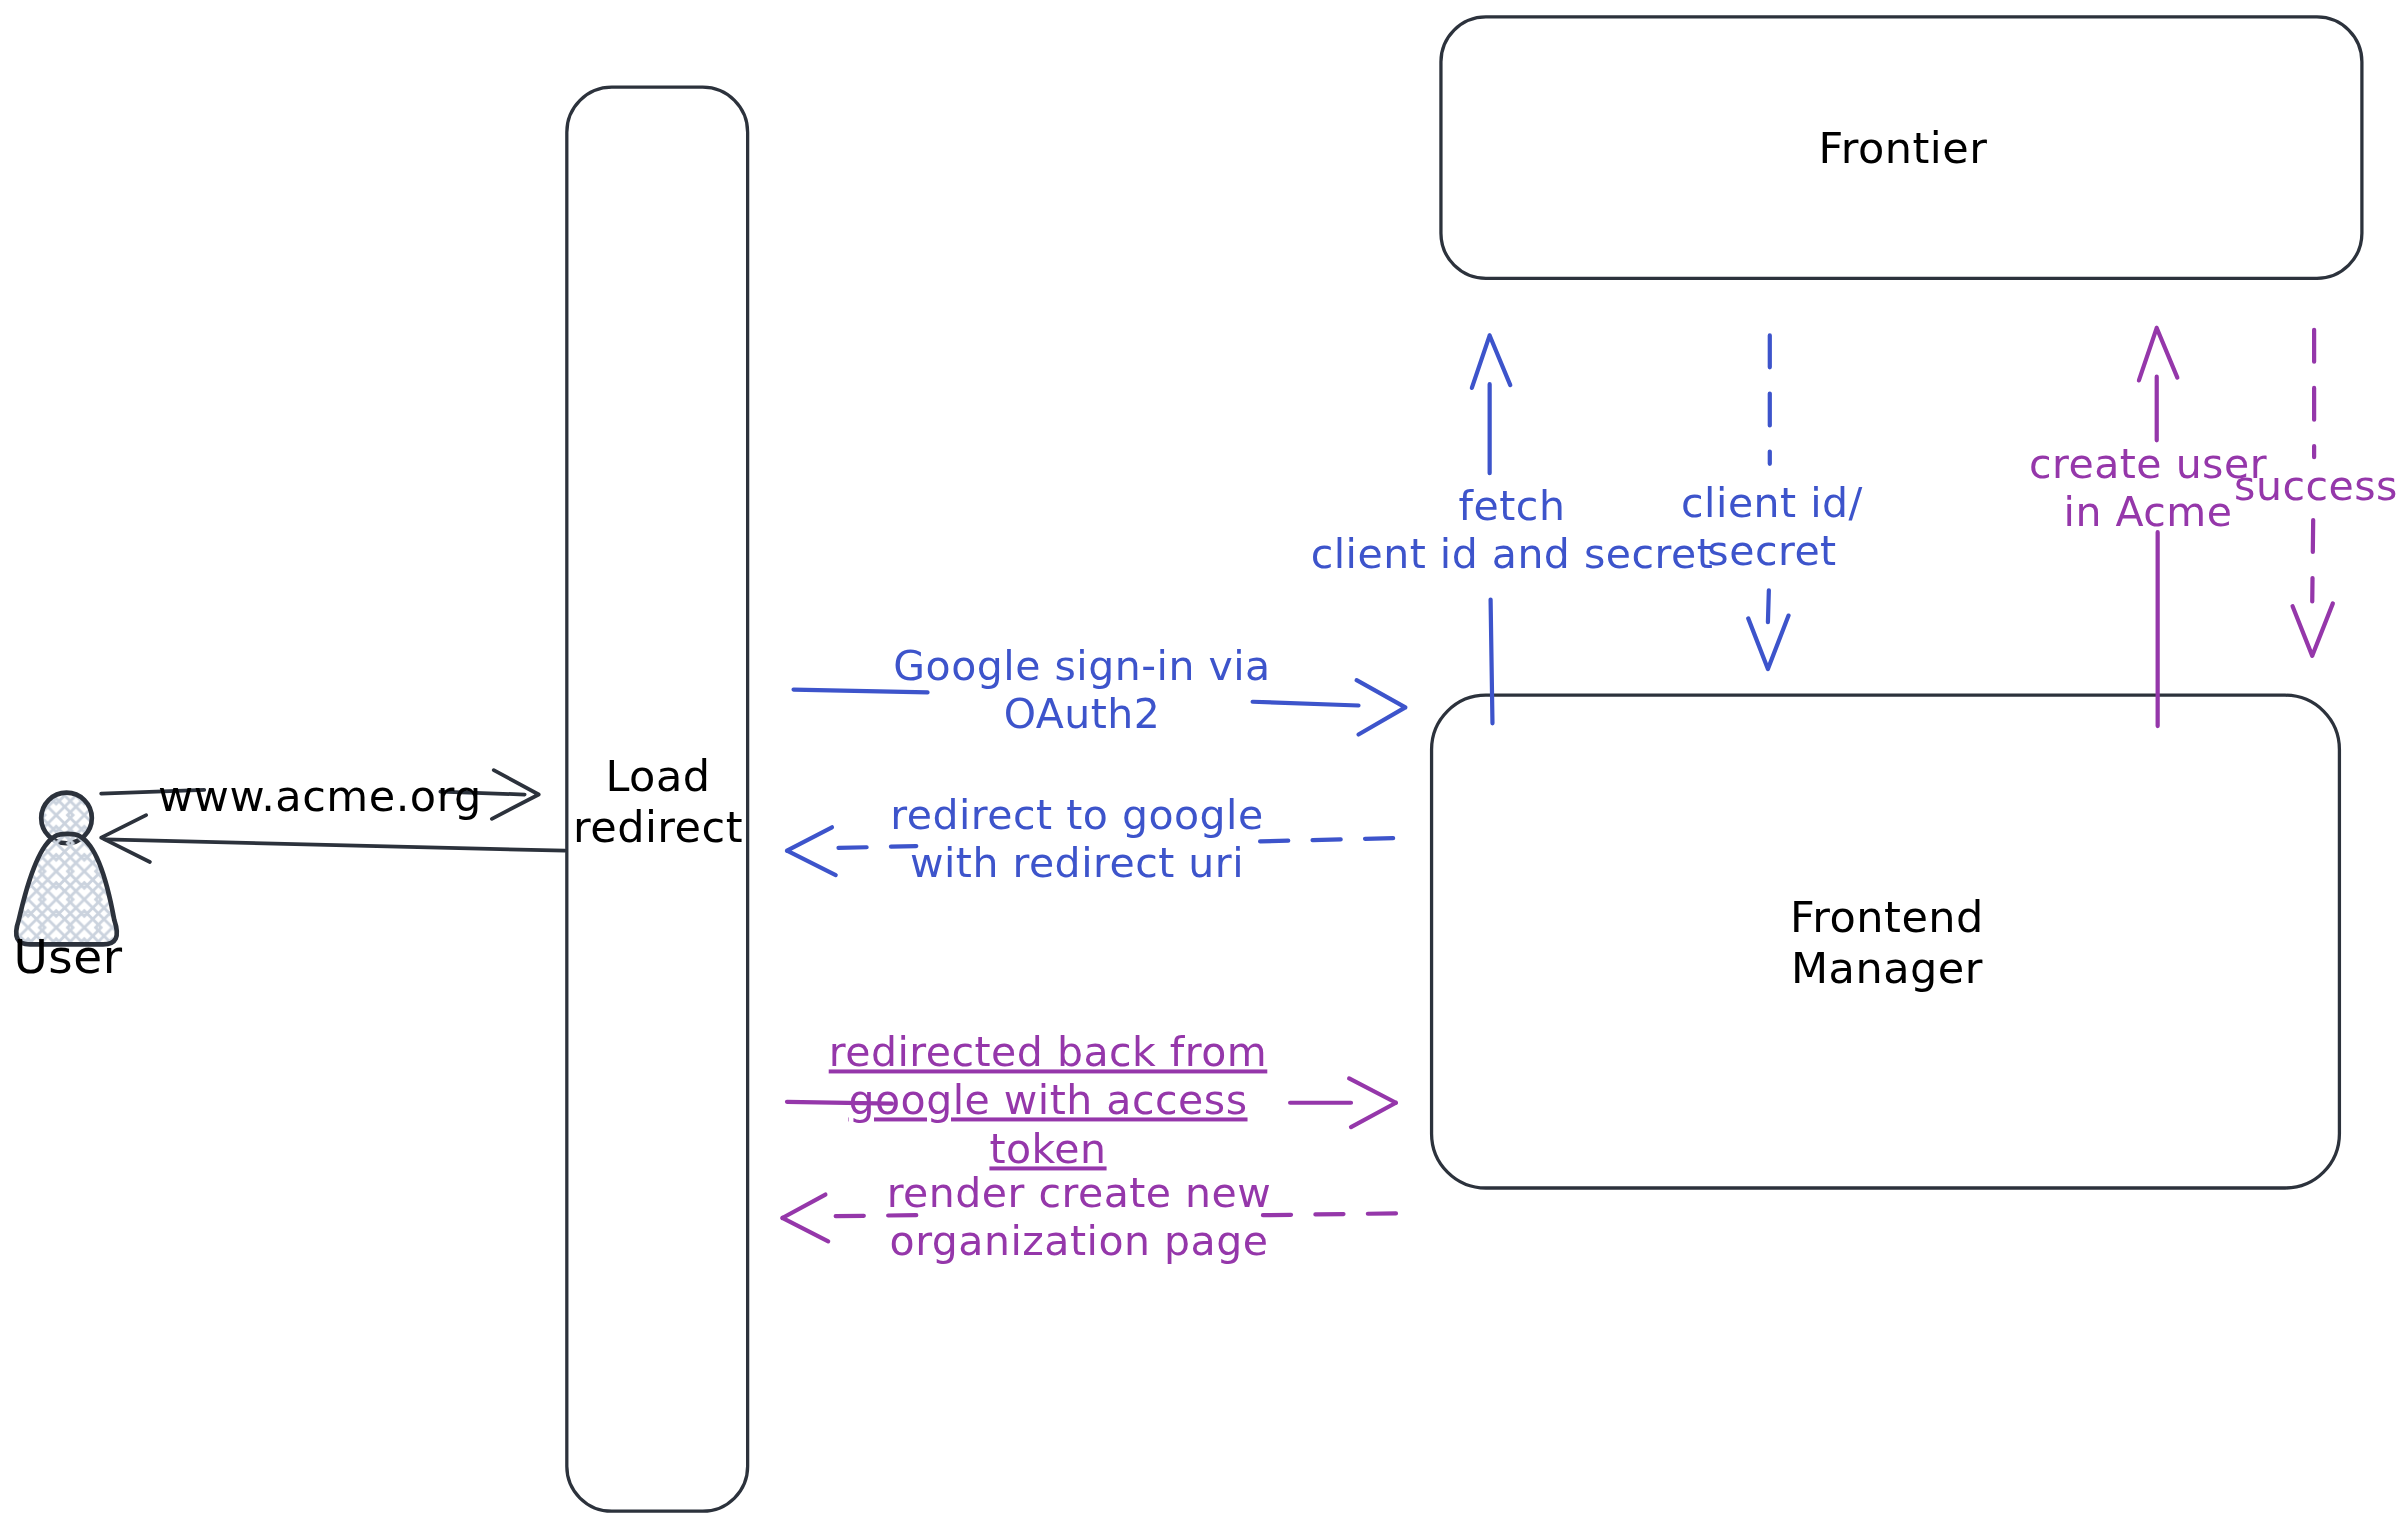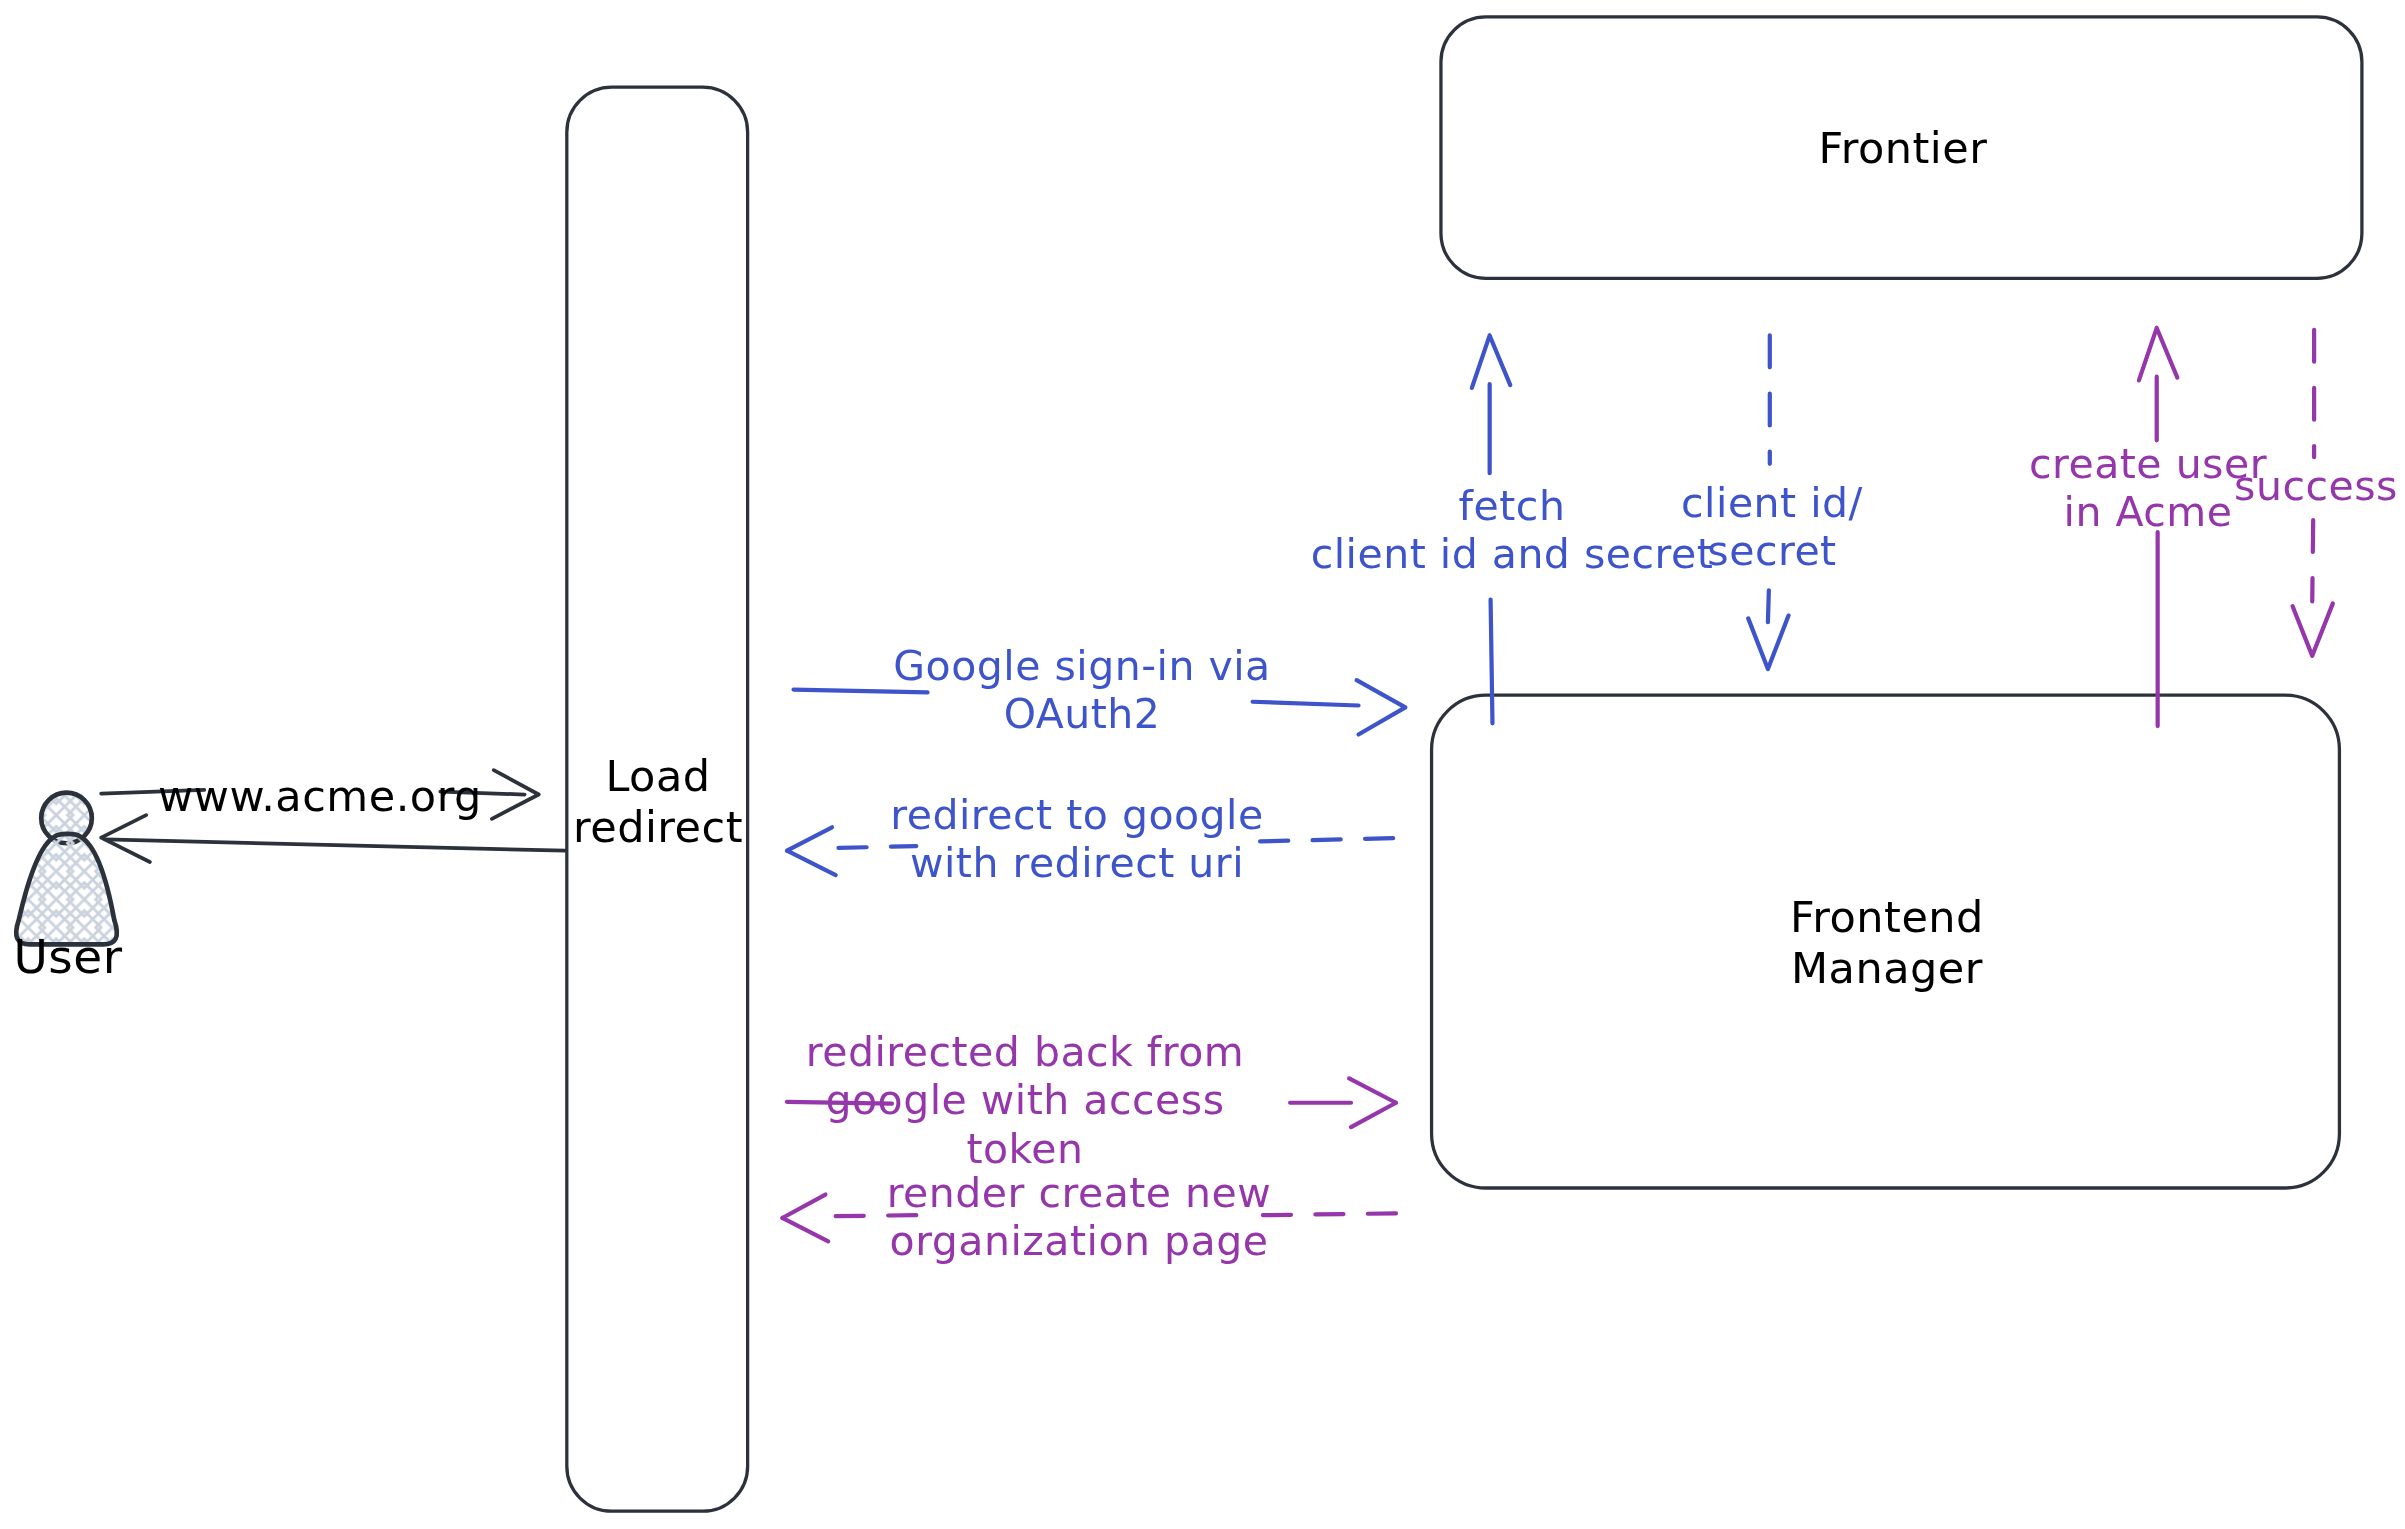--- a/index.html
+++ b/index.html
@@ -119,21 +119,21 @@
 
   <div class="lbl dark big" style="left:1887px; top:943px;">Frontend
 Manager</div>
 
   <div class="lbl blue" style="left:1082px; top:690px;">Google sign-in via
 OAuth2</div>
 
   <div class="lbl blue" style="left:1077px; top:839px;">redirect to google
 with redirect uri</div>
 
-  <div class="lbl purple" style="left:1025px; top:1101px;">redirected back from
+  <div class="lbl purple" style="left:1048px; top:1101px;text-decoration:underline;">redirected back from
 google with access
 token</div>
 
   <div class="lbl purple" style="left:1079px; top:1217px;">render create new
 organization page</div>
 
   <div class="lbl blue" style="left:1512px; top:530px;">fetch
 client id and secret</div>
 
   <div class="lbl blue" style="left:1772px; top:527px;">client id/

